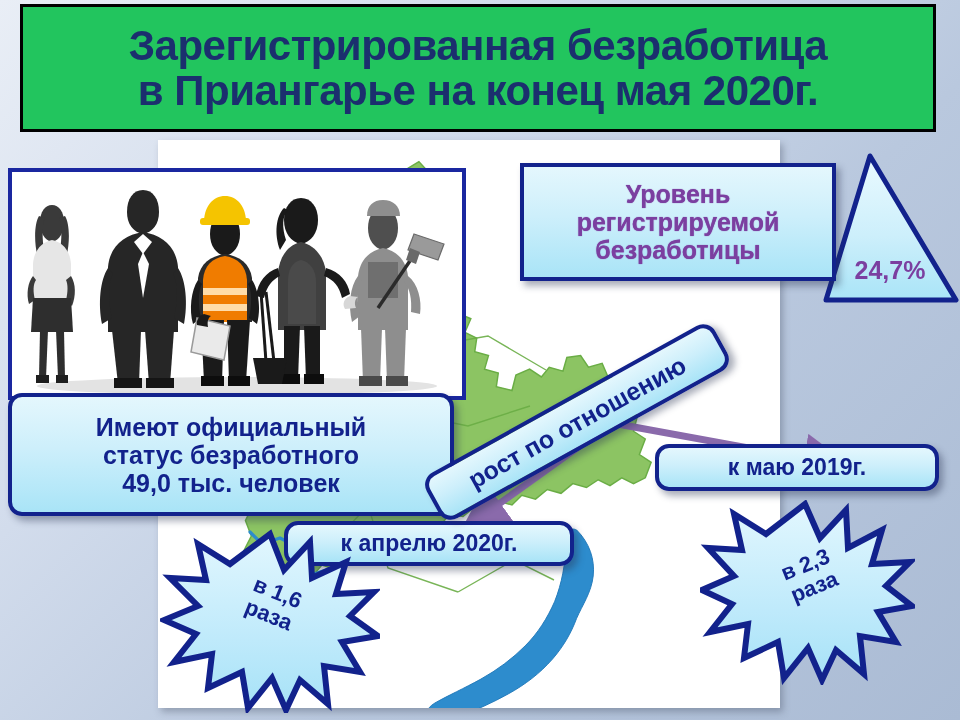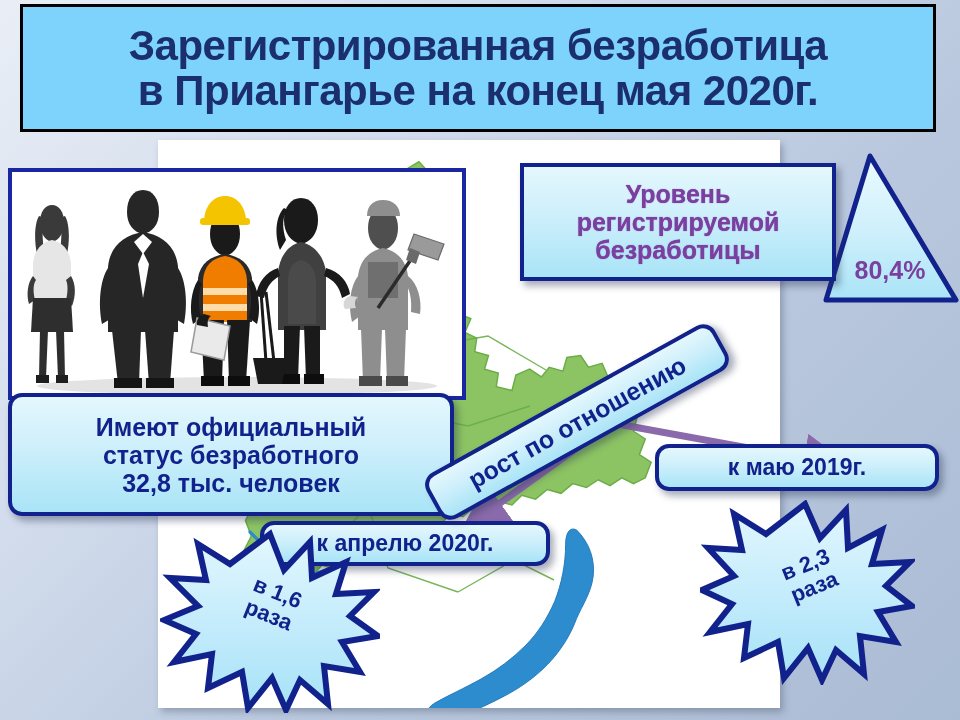--- a/index.html
+++ b/index.html
@@ -7,21 +7,21 @@
     width:960px;height:720px;overflow:hidden;
     font-family:"Liberation Sans","DejaVu Sans",sans-serif;
     background:linear-gradient(135deg,#e9eef6 0%,#d2dcec 32%,#b9c8de 62%,#aabbd4 100%);
     position:relative;
   }
   #stage{position:absolute;inset:0;}
 
   
   .title-bar{
     position:absolute;left:20px;top:4px;width:916px;height:128px;
-    background:#7dd3fc;border:3px solid #000;
+    background:#22c55e;border:3px solid #000;
     display:flex;align-items:center;justify-content:center;
     box-sizing:border-box;
   }
   .title-text{
     color:#1b2f6e;font-weight:bold;font-size:42px;line-height:1.08;
     text-align:center;letter-spacing:-0.5px;white-space:pre-line;
   }
 
   
   .white-panel{
@@ -49,21 +49,21 @@
     text-align:center;font-weight:bold;color:#12228c;
     box-shadow:4px 5px 7px rgba(40,50,80,.40);
     white-space:pre-line;line-height:1.12;
   }
   .callout.sq{border-radius:2px;}
 
   
   #box-level{left:520px;top:163px;width:316px;height:118px;font-size:25px;color:#7b3fa0;
              text-shadow:0 0 1px #7b3fa0;border-radius:0;z-index:6;}
   #box-status{left:8px;top:393px;width:446px;height:123px;font-size:25px;z-index:7;}
-  #box-april{left:260px;top:521px;width:290px;height:45px;font-size:23px;z-index:8;}
+  #box-april{left:284px;top:521px;width:290px;height:45px;font-size:23px;z-index:8;}
   #box-may{left:655px;top:444px;width:284px;height:47px;font-size:23px;z-index:8;}
 
   
   #box-growth{
     left:412px;top:396px;width:330px;height:52px;font-size:25px;
     transform:rotate(-29deg);transform-origin:50% 50%;z-index:9;
   }
 
   
   .triangle-wrap{position:absolute;left:820px;top:148px;width:140px;height:160px;z-index:5;}
@@ -261,30 +261,30 @@
     <svg width="140" height="160" viewBox="0 0 140 160">
       <defs>
         <linearGradient id="triGrad" x1="0" y1="0" x2="0" y2="1">
           <stop offset="0%" stop-color="#eafaff"></stop>
           <stop offset="55%" stop-color="#cdeffb"></stop>
           <stop offset="100%" stop-color="#a9e4f7"></stop>
         </linearGradient>
       </defs>
       <polygon points="50,8 136,152 6,152" fill="url(#triGrad)" stroke="#12228c" stroke-width="5" stroke-linejoin="round"></polygon>
     </svg>
-    <div class="tri-label">80,4%</div>
+    <div class="tri-label">24,7%</div>
   </div>
 
   <div class="callout sq" id="box-level">Уровень
 регистрируемой
 безработицы</div>
 
   <div class="callout" id="box-status">Имеют официальный
 статус безработного
-32,8 тыс. человек</div>
+49,0 тыс. человек</div>
 
   <div class="callout" id="box-growth">рост по отношению</div>
 
   <div class="callout" id="box-april">к апрелю 2020г.</div>
 
   <div class="callout" id="box-may">к маю 2019г.</div>
 
   <div class="burst-wrap" id="burst-left">
     <svg width="220" height="185" viewBox="0 0 220 185">
       <defs>

